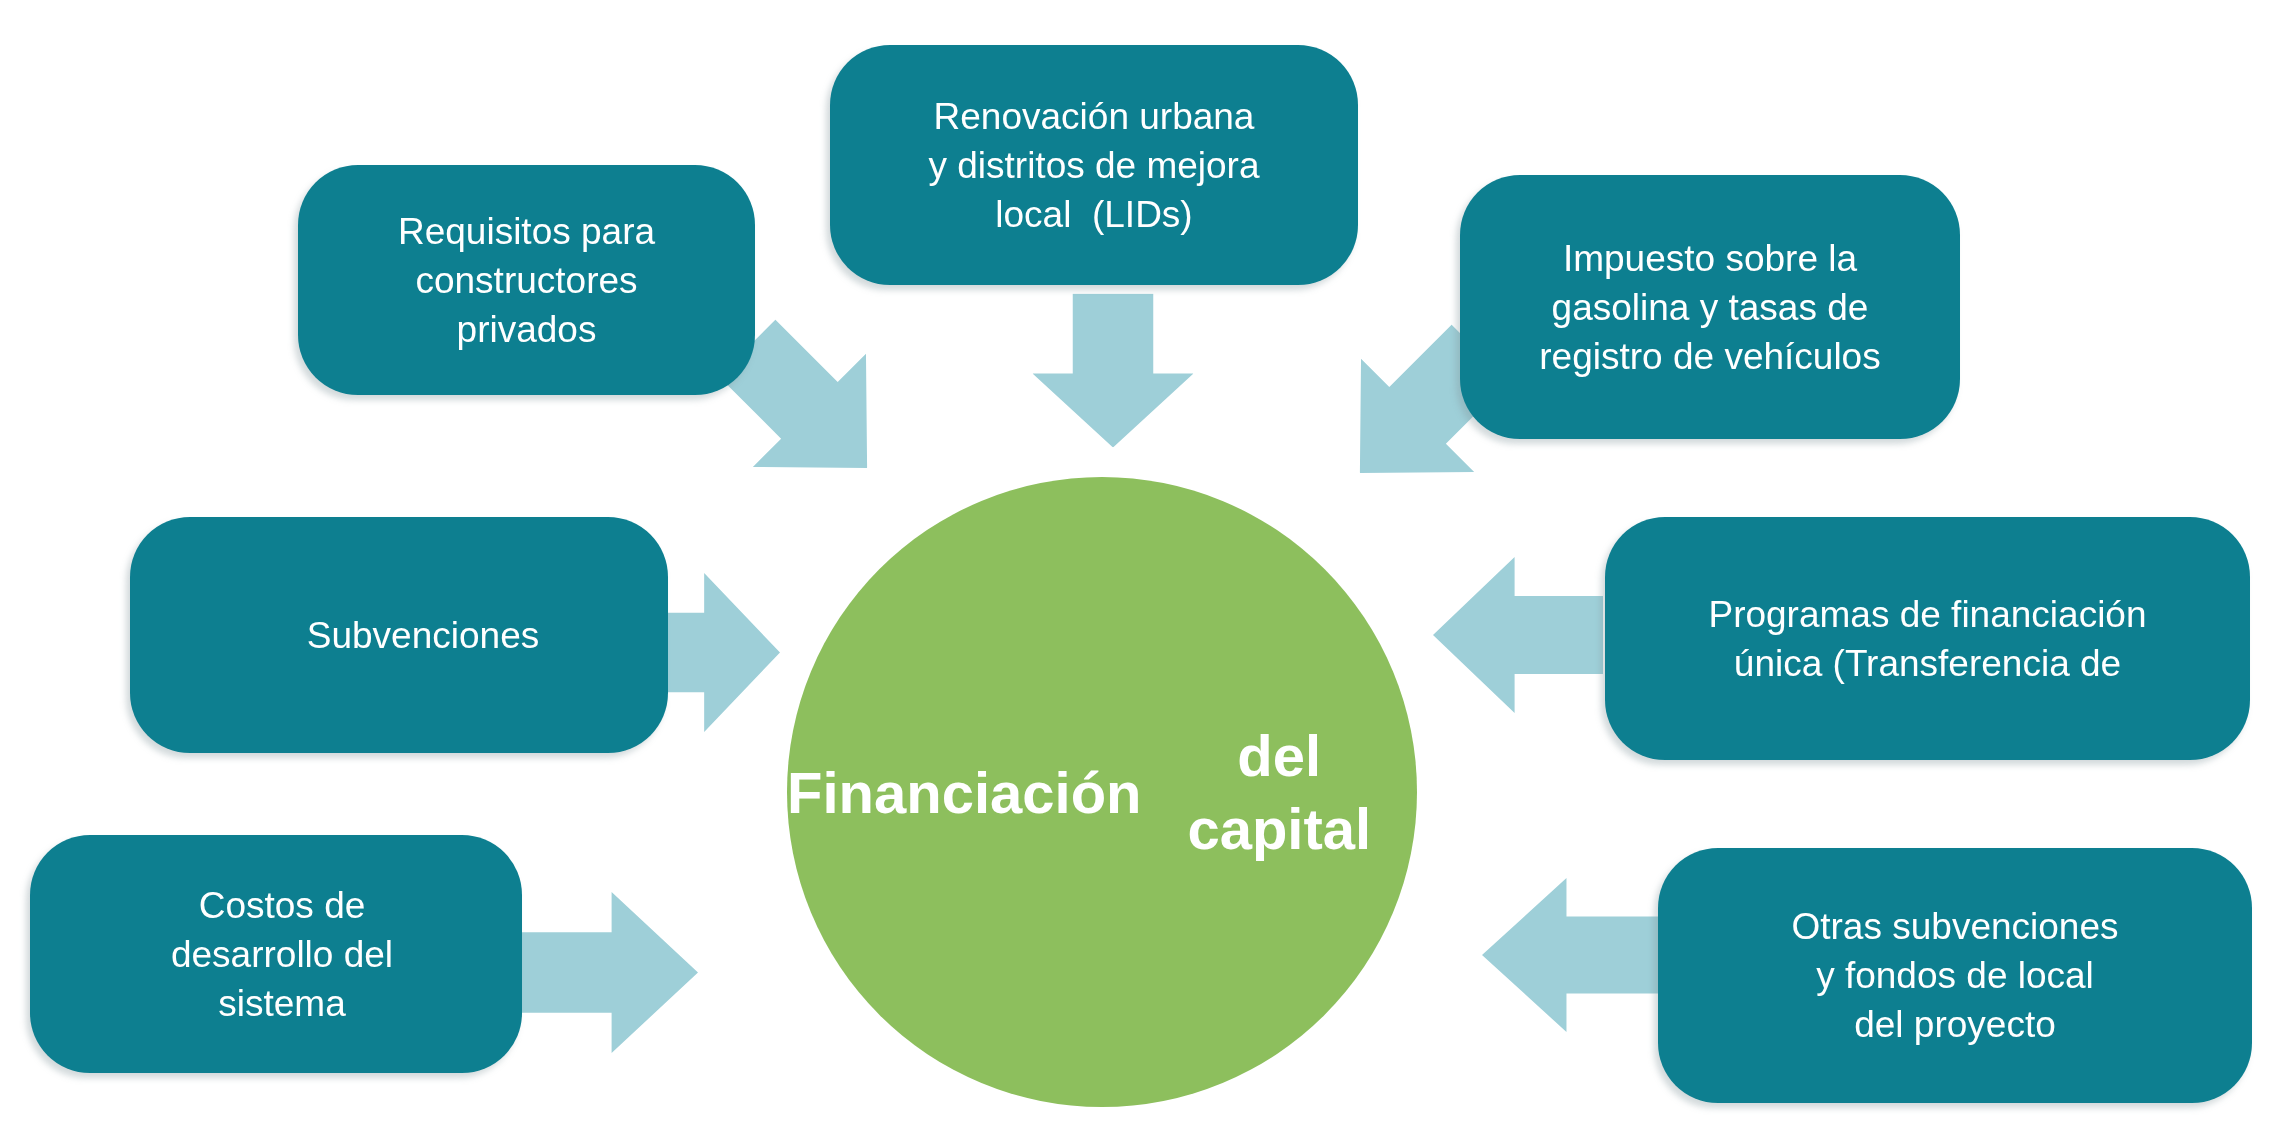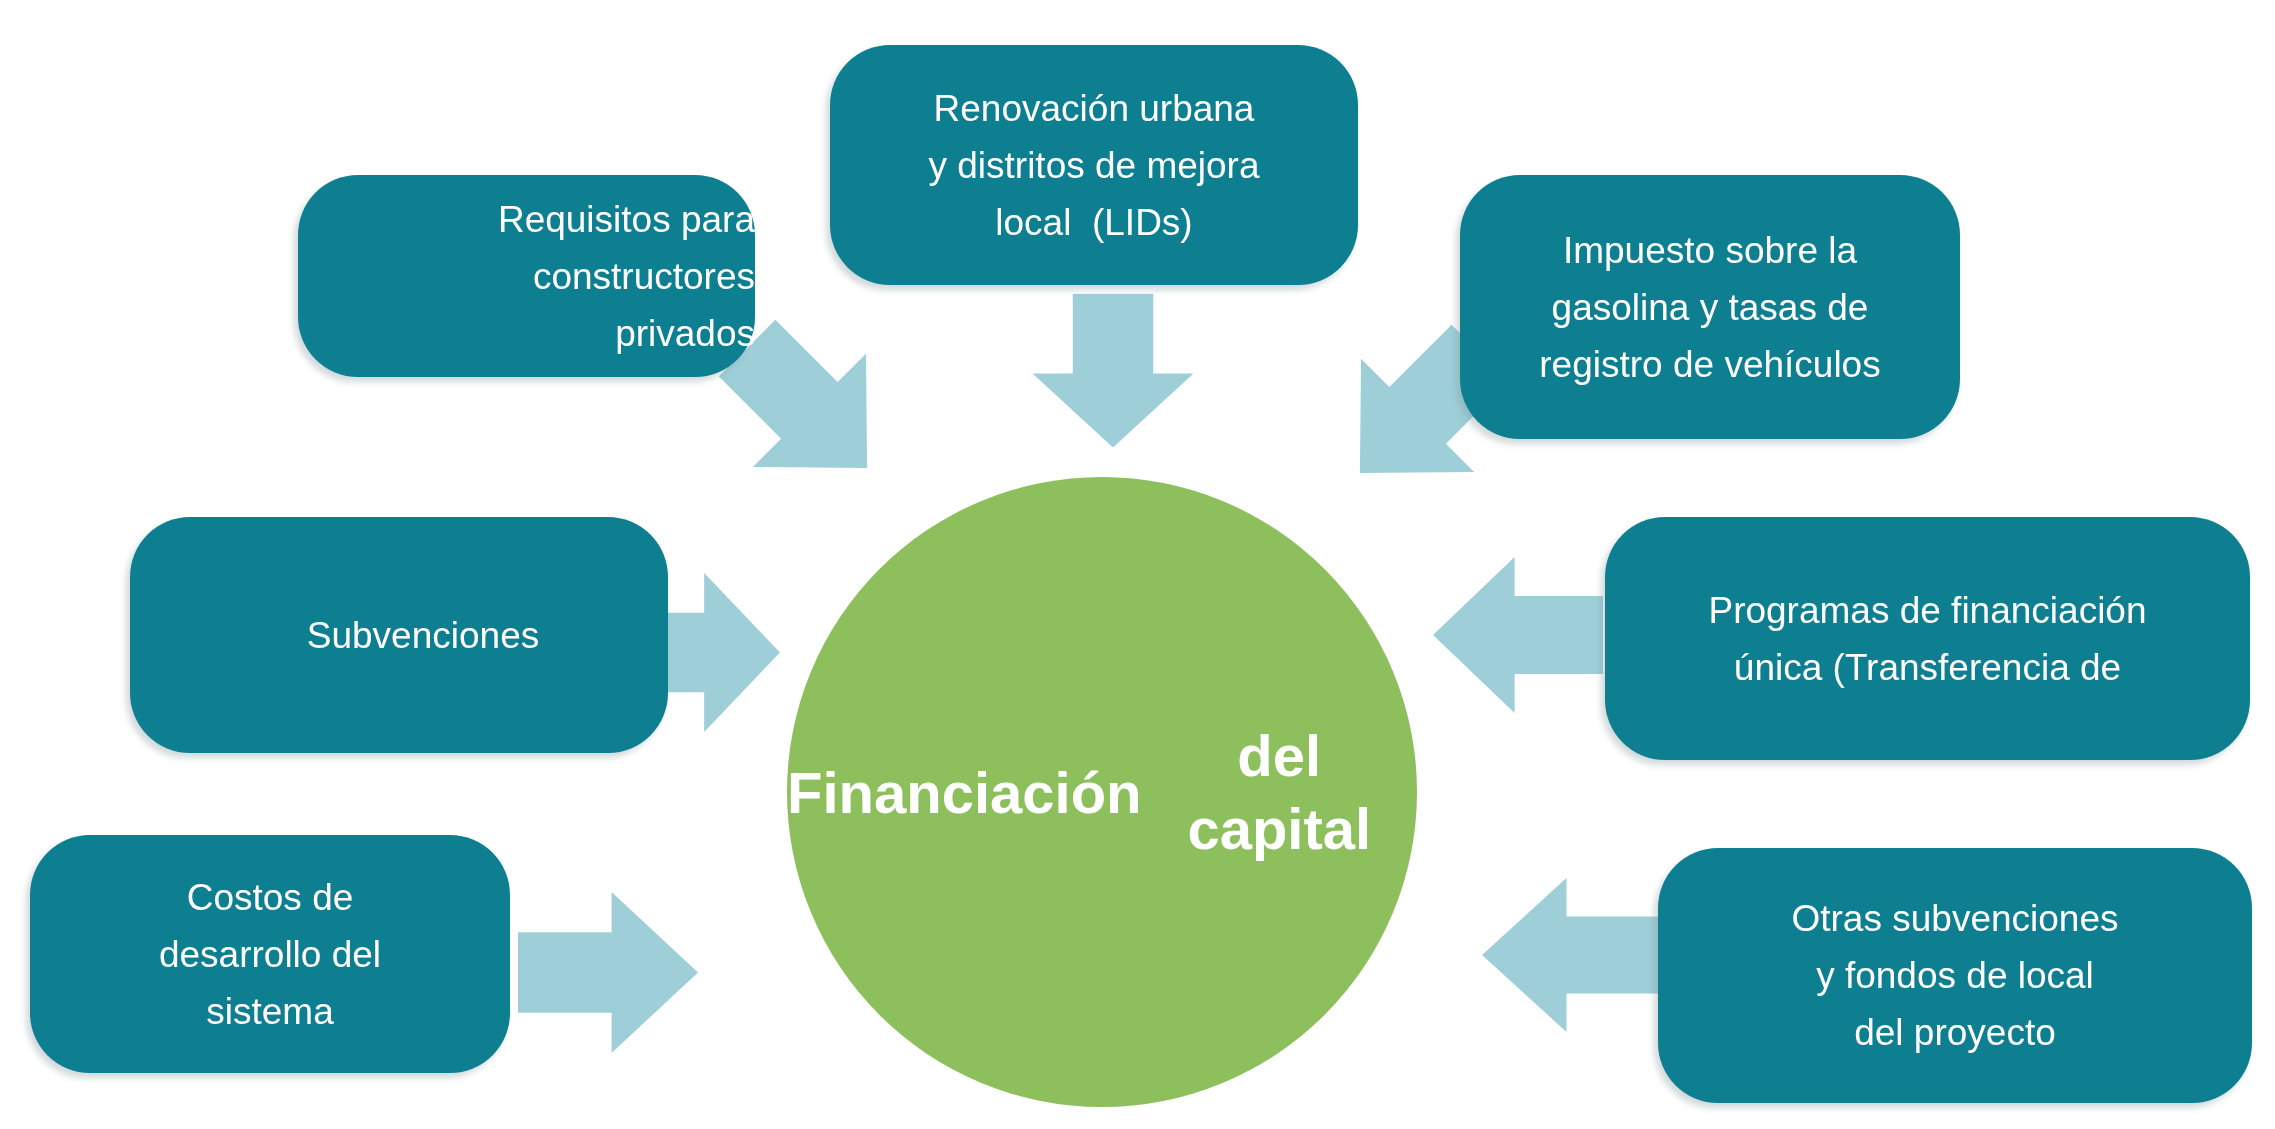--- a/index.html
+++ b/index.html
@@ -20,21 +20,20 @@
     color: #ffffff;
     display: flex;
     flex-direction: column;
     align-items: center;
     justify-content: center;
     text-align: center;
     font-size: 37px;
     line-height: 49px;
     z-index: 2;
     box-shadow: -4px 5px 6px rgba(130,150,155,0.35);
-    gap: 8px;
   }
   .node .ln { display: block; white-space: pre-wrap; }
 
   
   .arrow {
     position: absolute;
     background: #9ECFD8;
     clip-path: polygon(0 25%, 52% 25%, 52% 0, 100% 50%, 52% 100%, 52% 75%, 0 75%);
     z-index: 1;
   }
@@ -53,26 +52,26 @@
     justify-content: center;
     text-align: center;
     font-weight: bold;
     font-size: 58px;
     line-height: 73px;
     z-index: 2;
   }
   .center-circle .ln { display: block; white-space: pre-wrap; }
 
   
-  #node-requisitos   { left: 298px;  top: 175px; width: 457px; height: 202px; align-items: flex-end; }
+  #node-requisitos   { left: 298px;  top: 165px; width: 457px; height: 230px; }
   #node-renovacion   { left: 830px;  top: 45px;  width: 528px; height: 240px; }
   #node-impuesto     { left: 1460px; top: 175px; width: 500px; height: 264px; }
   #node-subvenciones { left: 130px;  top: 517px; width: 490px; height: 236px; padding-left: 48px; }
   #node-programas    { left: 1605px; top: 517px; width: 645px; height: 243px; }
-  #node-costos       { left: 30px;   top: 835px; width: 480px; height: 238px; }
+  #node-costos       { left: 30px;   top: 835px; width: 480px; height: 238px; padding-left: 12px; }
   #node-otras        { left: 1658px; top: 848px; width: 594px; height: 255px; }
 
   
   #arrow-requisitos   { left: 722px;  top: 328px; width: 170px; height: 160px; transform: rotate(45deg); }
   #arrow-renovacion   { left: 1036px; top: 290px; width: 154px; height: 161px; transform: rotate(90deg); }
   #arrow-impuesto     { left: 1335px; top: 333px; width: 170px; height: 160px; transform: rotate(135deg); }
   #arrow-subvenciones { left: 622px;  top: 573px; width: 158px; height: 159px; }
   #arrow-programas    { left: 1433px; top: 557px; width: 170px; height: 156px; transform: rotate(180deg); }
   #arrow-costos       { left: 518px;  top: 892px; width: 180px; height: 161px; }
   #arrow-otras        { left: 1482px; top: 878px; width: 176px; height: 154px; transform: rotate(180deg); }

